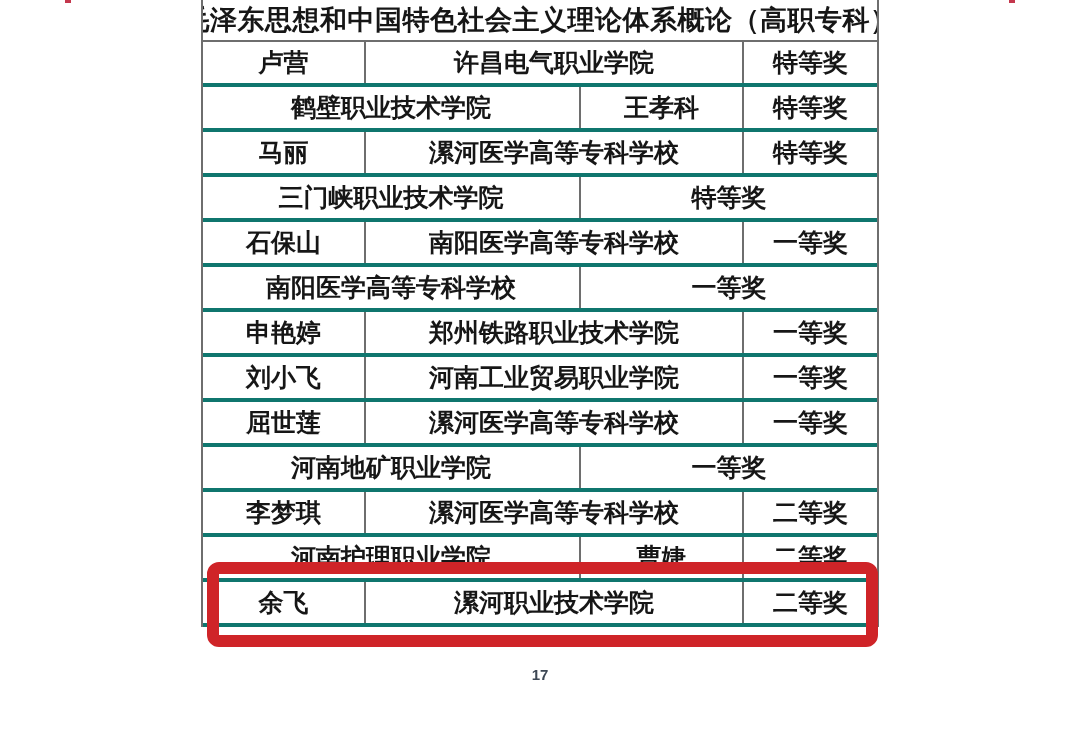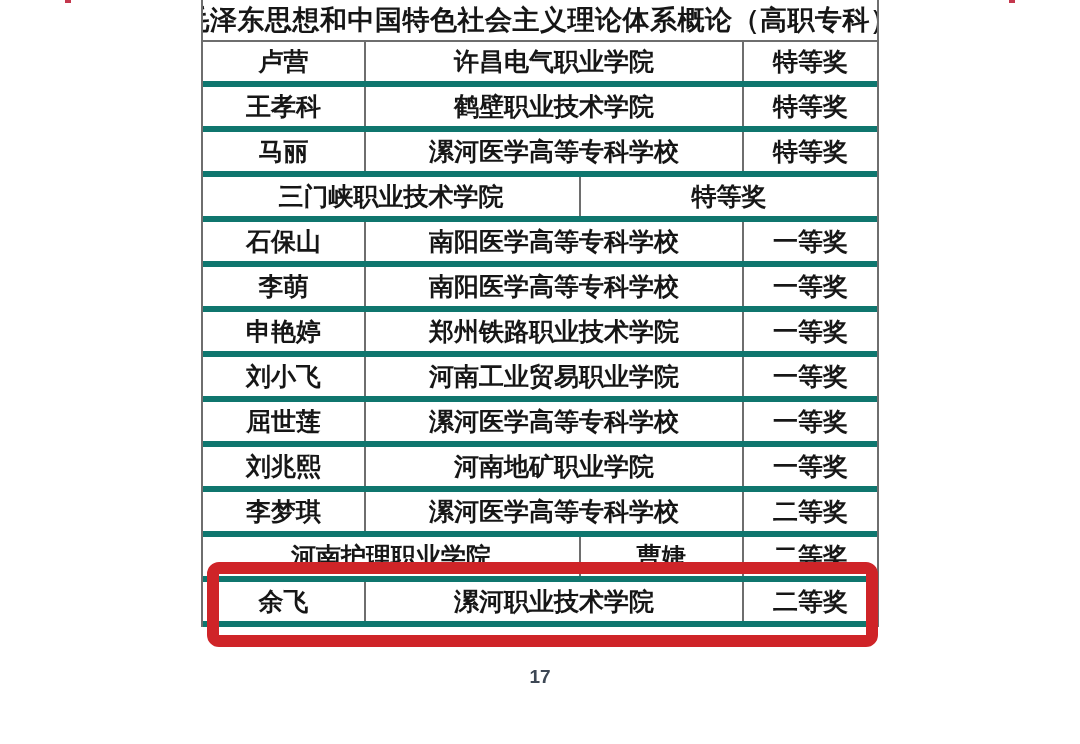--- a/index.html
+++ b/index.html
@@ -19,21 +19,21 @@
   .tbl-header {
     height: 42px;
     display: flex; align-items: center; justify-content: center;
     border-bottom: 2px solid #6e6e6e;
     font-size: 27px; font-weight: 700; letter-spacing: 0.5px;
     color: #161616; white-space: nowrap; overflow: hidden;
   }
   .tbl-row {
     height: 45px;
     display: flex;
-    border-bottom: 6px solid #0f766e;
+    border-bottom: 4px solid #0f766e;
   }
   .cell {
     display: flex; align-items: center; justify-content: center;
     font-size: 25px; font-weight: 700; color: #161616;
     white-space: nowrap; overflow: hidden;
   }
   .cell.name        { width: 163px; border-right: 2px solid #6e6e6e; }
   .cell.institution { width: 378px; border-right: 2px solid #6e6e6e; }
   .cell.award       { flex: 1; font-family: Liberation Mono, monospace; }
 
@@ -46,21 +46,21 @@
     border-radius: 12px;
     z-index: 5;
     pointer-events: none;
   }
 
   
   .page-number {
     position: absolute;
     left: 201px; top: 666px; width: 678px;
     text-align: center;
-    font-size: 19px; font-weight: 700; color: #3d4754;
+    font-size: 15px; font-weight: 700; color: #3d4754;
   }
 
   
   .speck { position: absolute; background: #c4374d; z-index: 6; }
   .speck-left  { left: 65px;   top: 0; width: 6px; height: 3px; }
   .speck-right { left: 1009px; top: 0; width: 6px; height: 3px; }
 </style>
 </head>
 <body>
 
@@ -69,22 +69,22 @@
   <div class="tbl">
     <div class="tbl-header">毛泽东思想和中国特色社会主义理论体系概论（高职专科）</div>
     <div id="rows-container">
     <div class="tbl-row">
       <div class="cell name">卢营</div>
       <div class="cell institution">许昌电气职业学院</div>
       <div class="cell award">特等奖</div>
     </div>
 
     <div class="tbl-row">
+      <div class="cell institution">鹤壁职业技术学院</div>
       <div class="cell name">王孝科</div>
-      <div class="cell institution">鹤壁职业技术学院</div>
       <div class="cell award">特等奖</div>
     </div>
 
     <div class="tbl-row">
       <div class="cell name">马丽</div>
       <div class="cell institution">漯河医学高等专科学校</div>
       <div class="cell award">特等奖</div>
     </div>
 
     <div class="tbl-row">
@@ -92,21 +92,20 @@
       <div class="cell award">特等奖</div>
     </div>
 
     <div class="tbl-row">
       <div class="cell name">石保山</div>
       <div class="cell institution">南阳医学高等专科学校</div>
       <div class="cell award">一等奖</div>
     </div>
 
     <div class="tbl-row">
-      <div class="cell name">李萌</div>
       <div class="cell institution">南阳医学高等专科学校</div>
       <div class="cell award">一等奖</div>
     </div>
 
     <div class="tbl-row">
       <div class="cell name">申艳婷</div>
       <div class="cell institution">郑州铁路职业技术学院</div>
       <div class="cell award">一等奖</div>
     </div>
 
@@ -116,21 +115,20 @@
       <div class="cell award">一等奖</div>
     </div>
 
     <div class="tbl-row">
       <div class="cell name">屈世莲</div>
       <div class="cell institution">漯河医学高等专科学校</div>
       <div class="cell award">一等奖</div>
     </div>
 
     <div class="tbl-row">
-      <div class="cell name">刘兆熙</div>
       <div class="cell institution">河南地矿职业学院</div>
       <div class="cell award">一等奖</div>
     </div>
 
     <div class="tbl-row">
       <div class="cell name">李梦琪</div>
       <div class="cell institution">漯河医学高等专科学校</div>
       <div class="cell award">二等奖</div>
     </div>
 

